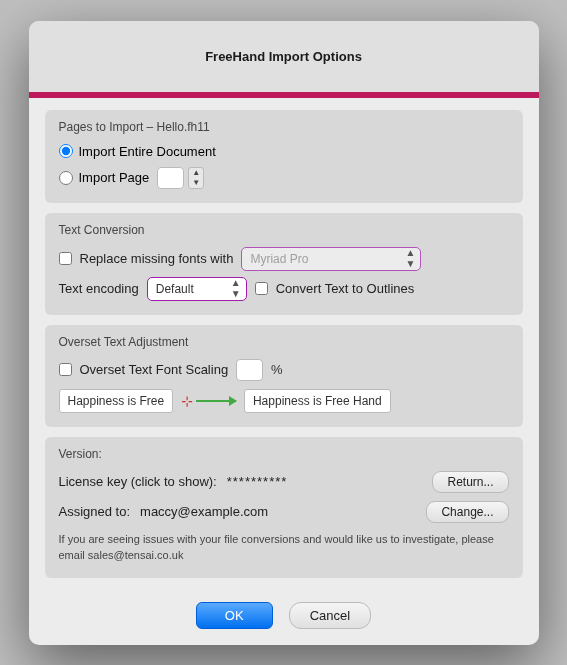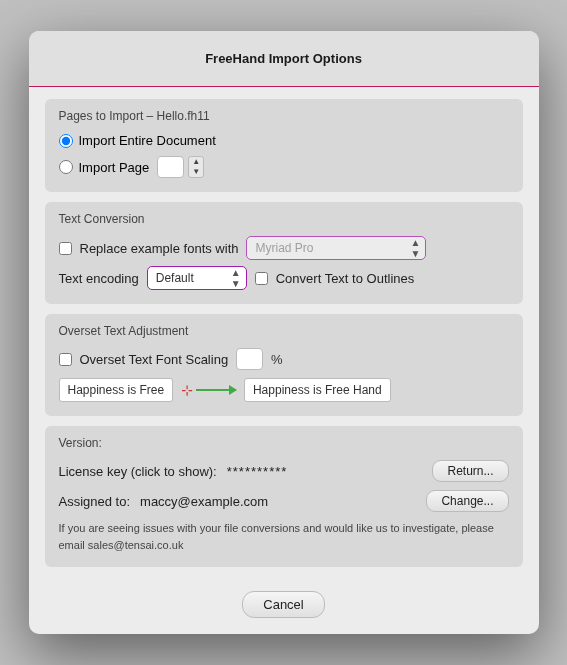--- a/index.html
+++ b/index.html
@@ -19,25 +19,25 @@
       background: #ececec;
       border-radius: 10px;
       box-shadow: 0 20px 60px rgba(0,0,0,0.5);
       width: 510px;
       overflow: hidden;
     }
 
     .dialog-title {
       background: #e0e0e0;
       text-align: center;
-      padding: 20px 16px;
+      padding: 28px 16px;
       font-size: 13px;
       font-weight: 600;
       color: #1a1a1a;
-      border-bottom: 1px solid #be185d;
+      border-bottom: 6px solid #be185d;
     }
 
     .dialog-body {
       padding: 12px 16px 16px;
       display: flex;
       flex-direction: column;
       gap: 10px;
     }
 
     .section {
@@ -334,21 +334,21 @@
           </div>
         </div>
       </div>
     </div>
 
     <div class="section">
       <div class="section-title">Text Conversion</div>
 
       <div class="row">
         <input type="checkbox" style="">
-        <span class="label-text">Replace example fonts with</span>
+        <span class="label-text">Replace missing fonts with</span>
         <div class="select-wrap">
           <select class="font-select" disabled="">
             <option>Myriad Pro</option>
           </select>
           <div class="select-arrow">
             <span>▲</span>
               <span>▼</span>
           </div>
         </div>
       </div>
@@ -406,16 +406,17 @@
         <span class="assigned-email">maccy@example.com</span>
         <button class="version-btn">Change...</button>
       </div>
 
       <div class="info-text">If you are seeing issues with your file conversions and would like us to investigate, please email sales@tensai.co.uk</div>
     </div>
 
   </div>
 
   <div class="dialog-buttons">
+    <button class="btn-ok">OK</button>
     <button class="btn-cancel">Cancel</button>
   </div>
 
 </div>
 
 </body></html>

